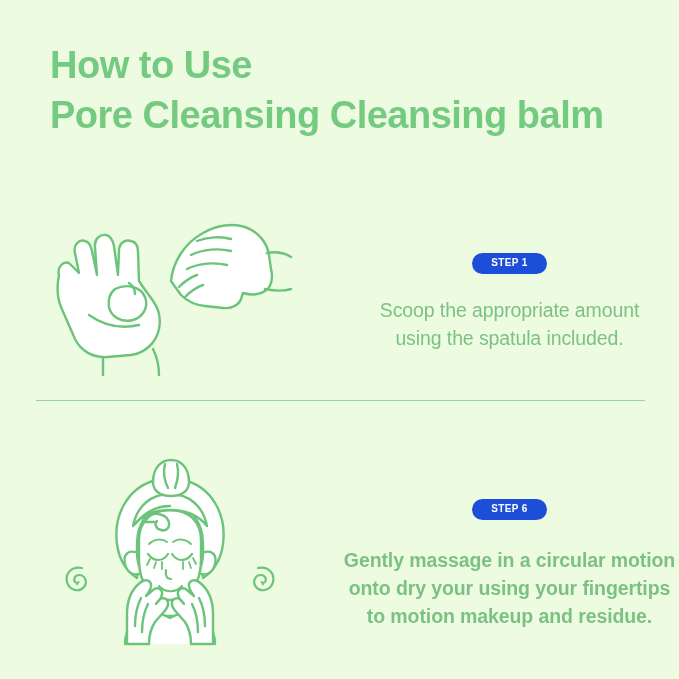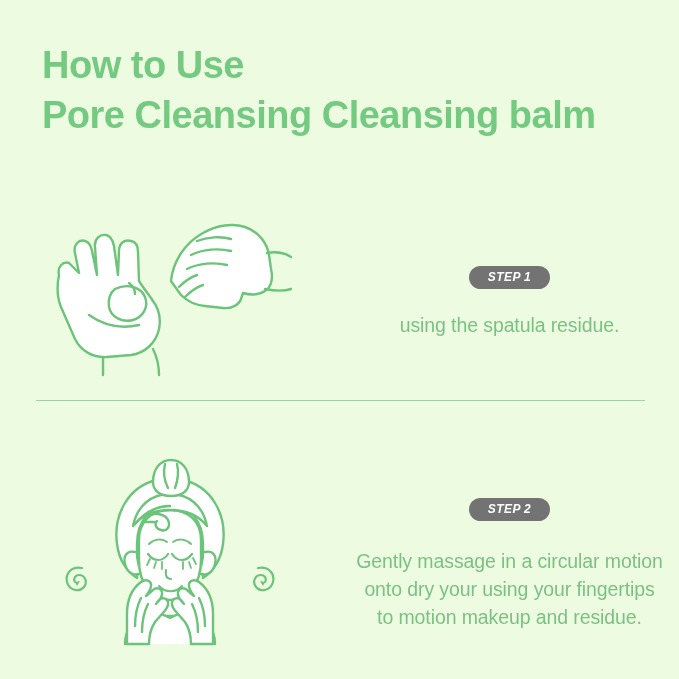--- a/index.html
+++ b/index.html
@@ -17,21 +17,21 @@
     position: relative;
     width: 679px;
     height: 679px;
     background: #edfce0;
     box-sizing: border-box;
   }
 
   
   .heading {
     position: absolute;
-    left: 42px;
+    left: 50px;
     top: 40px;
     width: 620px;
   }
   .heading-line {
     font-size: 38px;
     font-weight: 700;
     line-height: 50px;
     letter-spacing: -0.5px;
     color: #74ca80;
     white-space: nowrap;
@@ -61,43 +61,42 @@
     flex-direction: column;
     align-items: center;
     justify-content: flex-start;
     padding-top: 6px;
     box-sizing: border-box;
   }
 
   
   .step-badge {
     display: inline-block;
-    background: #737373;
+    background: #1d4ed8;
     color: #ffffff;
-    font-size: 12px;
+    font-size: 10px;
     font-weight: 700;
     letter-spacing: 0.4px;
     padding: 5px 19px 6px 19px;
     border-radius: 14px;
     line-height: 1;
-    font-style: italic;
   }
   #row-1 .step-badge { margin-top: 19px; }
   #row-2 .step-badge { margin-top: 28px; }
 
   
   .step-desc {
     margin-top: 22px;
     color: #7cc184;
     font-size: 19.5px;
     line-height: 28px;
     text-align: center;
     letter-spacing: -0.1px;
   }
-  #row-2 .step-desc { margin-top: 26px; }
+  #row-2 .step-desc { margin-top: 26px; font-weight: bold; }
 
   
   .divider {
     position: absolute;
     left: 36px;
     top: 400px;
     width: 609px;
     height: 1px;
     background: #9bd2a1;
   }
@@ -155,21 +154,22 @@
           <path d="M70 86 C82 80 96 84 100 94 C104 104 98 114 88 117
                    C77 120 66 114 64 104 C63 97 65 90 70 86 Z"></path>
           <path fill="none" d="M84 80 C88 83 90 87 90 91"></path>
         </g>
       </svg>
     </div>
 
     <div class="text-col">
       <div class="step-badge">STEP 1</div>
       <div class="step-desc">
-        <div>using the spatula residue.</div>
+        <div>Scoop the appropriate amount</div>
+        <div>using the spatula included.</div>
       </div>
     </div>
   </div>
 
   <div class="divider"></div>
 
   <div class="step-row" id="row-2">
 
     <div class="art-col">
       <svg width="230" height="200" viewBox="0 0 230 200">
@@ -246,21 +246,21 @@
                    L132 142 C129 139 124 140 123 144 C122 148 125 152 129 156
                    L126 152 C123 149 118 150 117 154 C116 158 119 162 123 166
                    L130 174 C134 180 136 188 136 196 Z"></path>
           <path fill="none" d="M144 150 C148 158 150 168 150 178"></path>
           <path fill="none" d="M137 156 C141 164 143 174 143 184"></path>
         </g>
       </svg>
     </div>
 
     <div class="text-col">
-      <div class="step-badge">STEP 2</div>
+      <div class="step-badge">STEP 6</div>
       <div class="step-desc">
         <div>Gently massage in a circular motion</div>
         <div>onto dry your using your fingertips</div>
         <div>to motion makeup and residue.</div>
       </div>
     </div>
   </div>
 
 </div>
 

